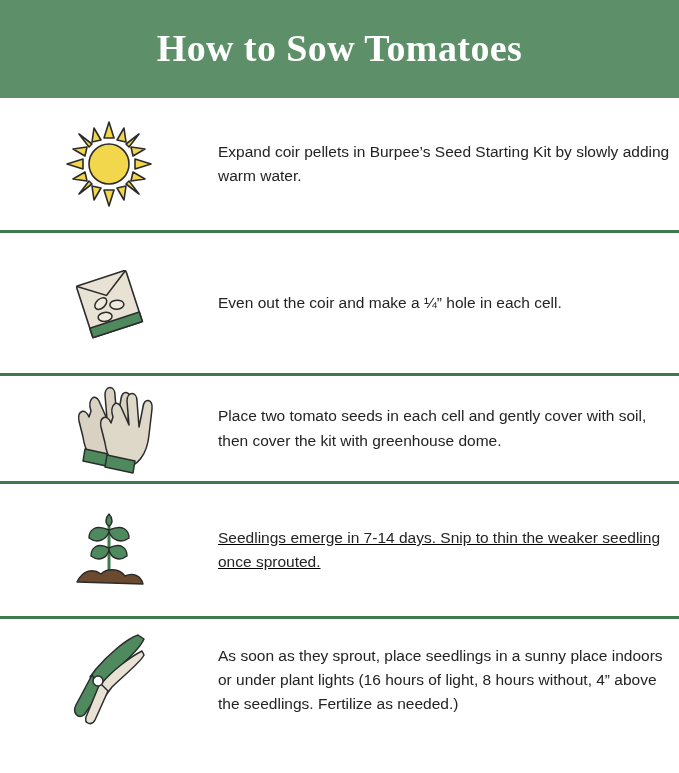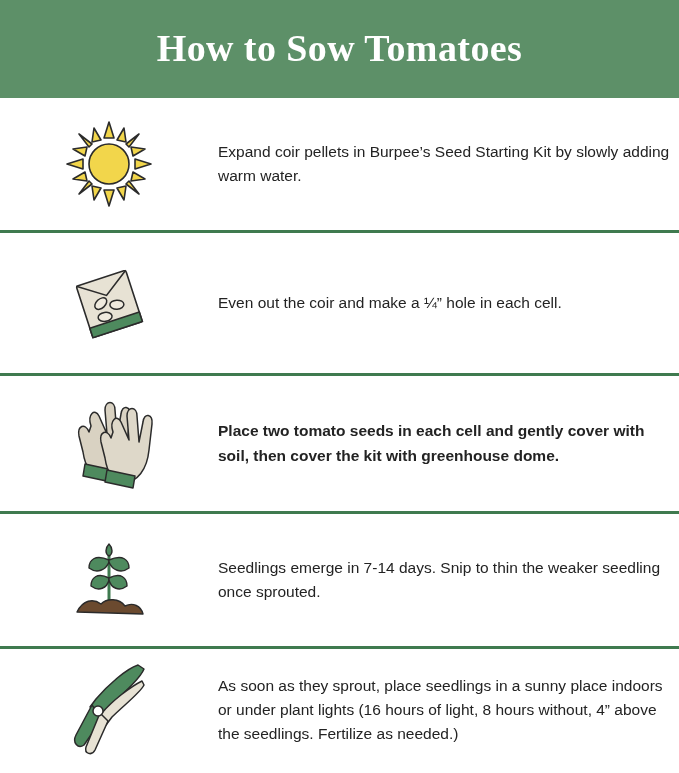--- a/index.html
+++ b/index.html
@@ -42,22 +42,22 @@
     display: flex;
     align-items: center;
     border-bottom: 3px solid #3f7a4f;
     box-sizing: border-box;
   }
   .step:last-child {
     border-bottom: none;
   }
   .step-1 { height: 135px; }
   .step-2 { height: 143px; justify-content: flex-end; }
-  .step-3 { height: 138px; font-weight: bold; }
-  .step-4 { height: 135px; }
+  .step-3 { height: 108px; }
+  .step-4 { height: 135px; text-decoration: underline; }
   .step-5 { height: 116px; }
 
   .icon-cell {
     width: 218px;
     min-width: 218px;
     display: flex;
     align-items: center;
     justify-content: center;
   }
   .text-cell {

